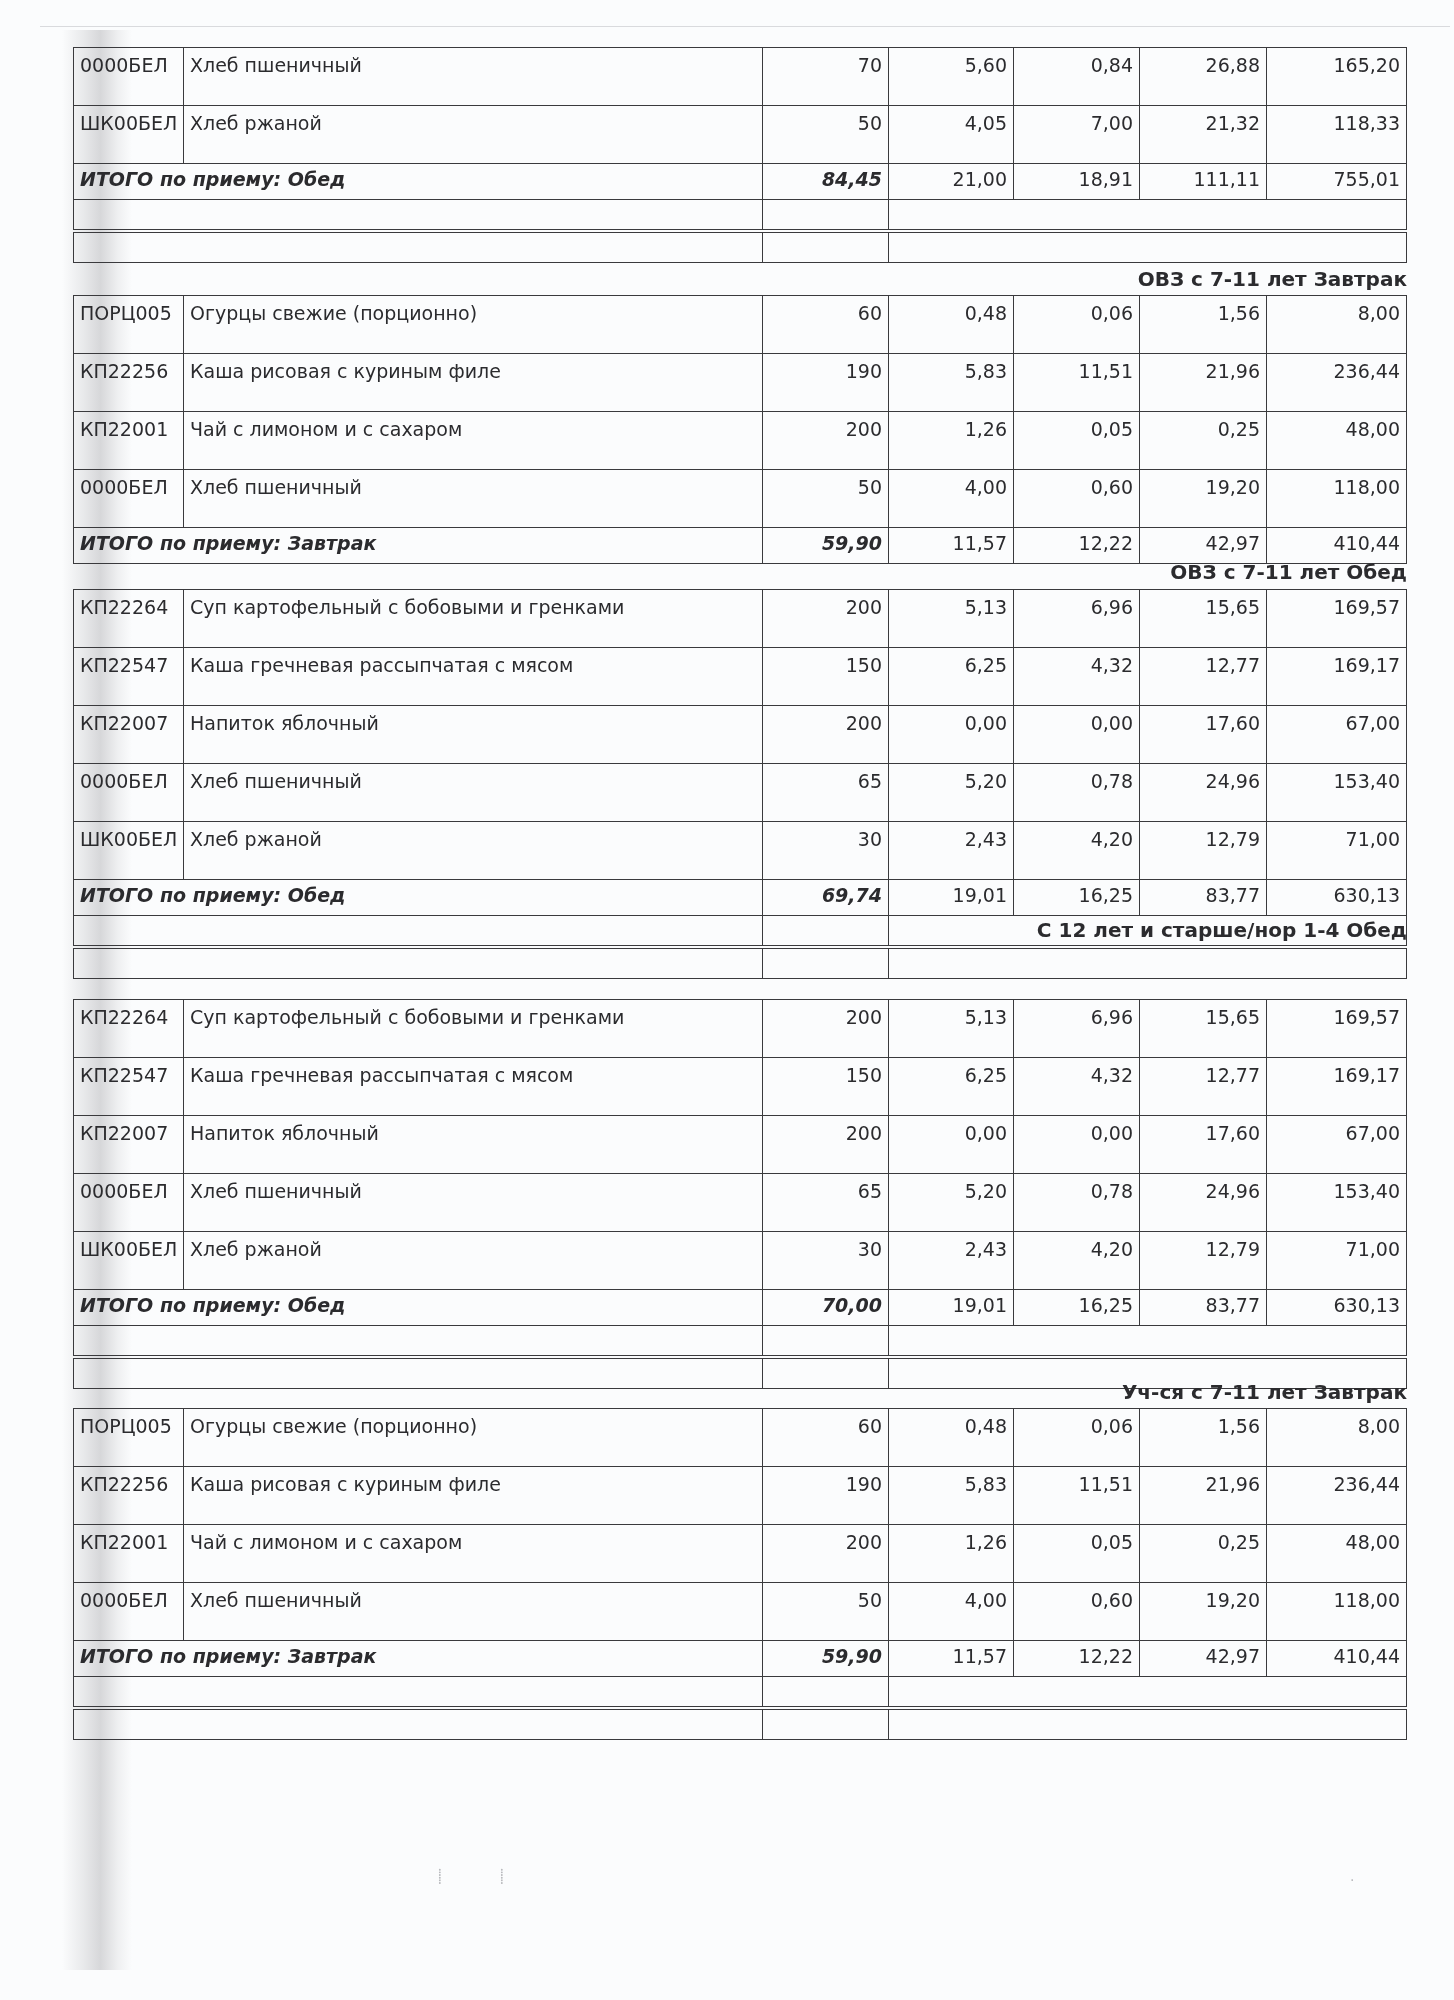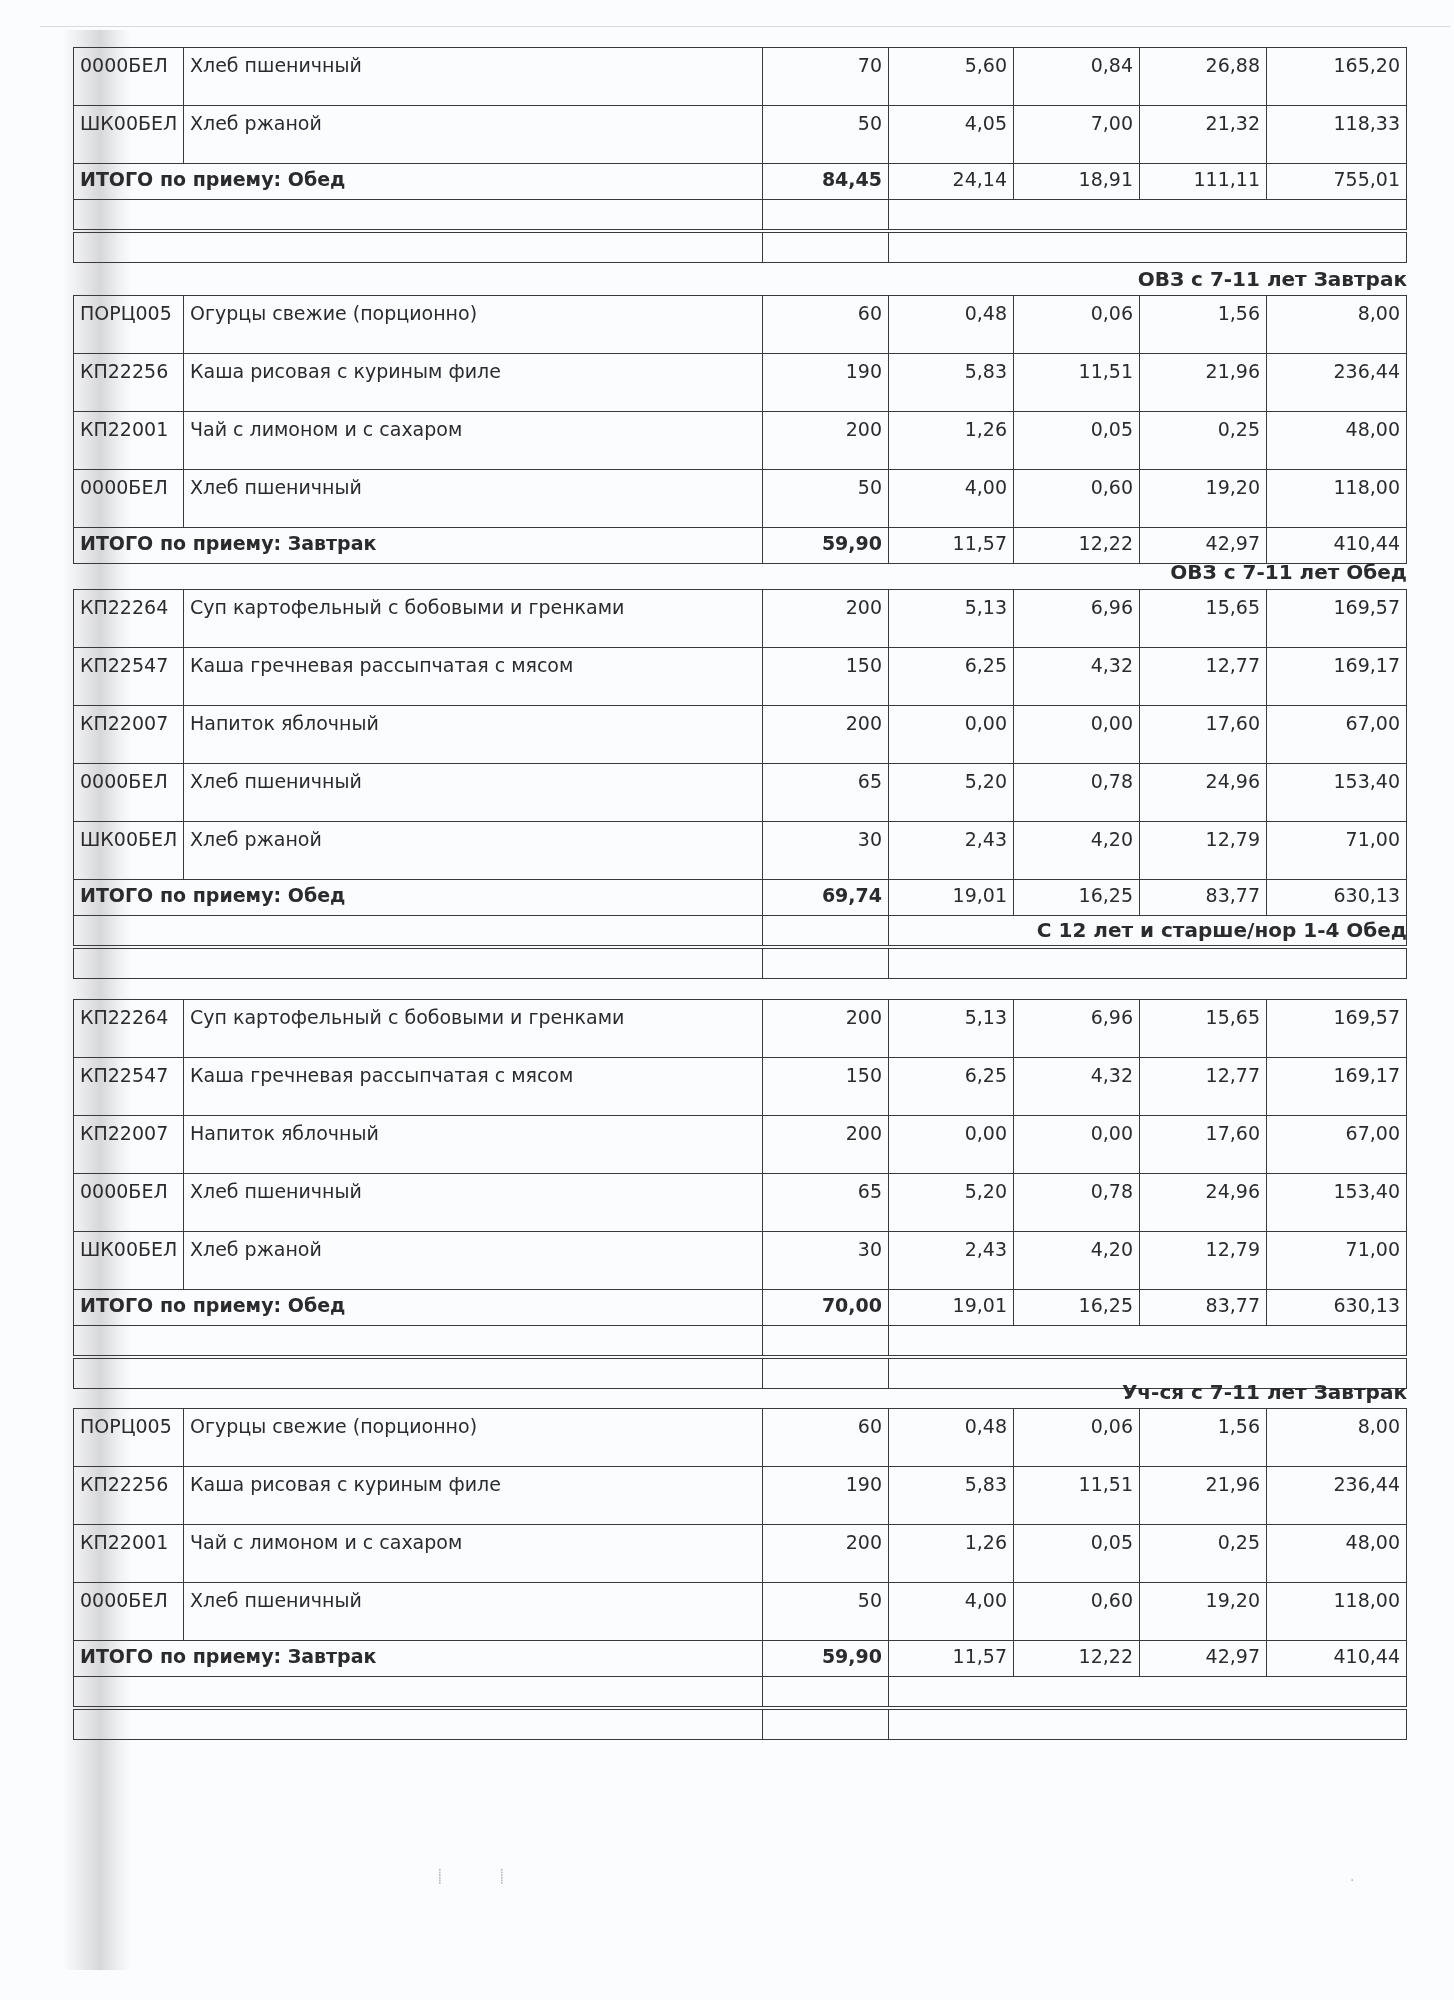--- a/index.html
+++ b/index.html
@@ -27,21 +27,21 @@
   }
   .tbl tr.item td { height: 53px; padding-top: 4px; }
   .tbl tr.total td { height: 33px; padding-top: 2px; }
   .tbl tr.blank td { height: 29px; }
   .tbl tr.blank.first td { border-bottom: 4px double #3a3a3d; }
   .c-qty  { width: 126px; text-align: center; }
   .c-num  { width: 126px; text-align: right; }
   .c-last { text-align: right; }
   .tbl td.c-qty { text-align: right; }
   .tbl td.c-num, .tbl td.c-last { text-align: right; }
-  .bold { font-weight: bold; }
+  .bold { font-weight: bold; font-style: italic; }
   .title {
     position: absolute; left: 73px; width: 1334px; text-align: right;
     font-weight: bold; font-size: 20px; line-height: 32px;
   }
   .spot { position: absolute; color: #b8b9bd; font-size: 14px; }
 </style>
 </head>
 <body>
 
 <div class="scan-edge"></div>
@@ -73,21 +73,21 @@
         <td>Хлеб ржаной</td>
         <td class="c-qty">50</td>
         <td class="c-num">4,05</td>
         <td class="c-num">7,00</td>
         <td class="c-num">21,32</td>
         <td class="c-last">118,33</td>
       </tr>
       <tr class="total">
         <td colspan="2" class="bold">ИТОГО по приему: Обед</td>
         <td class="c-qty bold">84,45</td>
-        <td class="c-num">24,14</td>
+        <td class="c-num">21,00</td>
         <td class="c-num">18,91</td>
         <td class="c-num">111,11</td>
         <td class="c-last">755,01</td>
       </tr>
       <tr class="blank first">
         <td colspan="2"></td>
         <td></td>
         <td colspan="4"></td>
       </tr>
       <tr class="blank">

